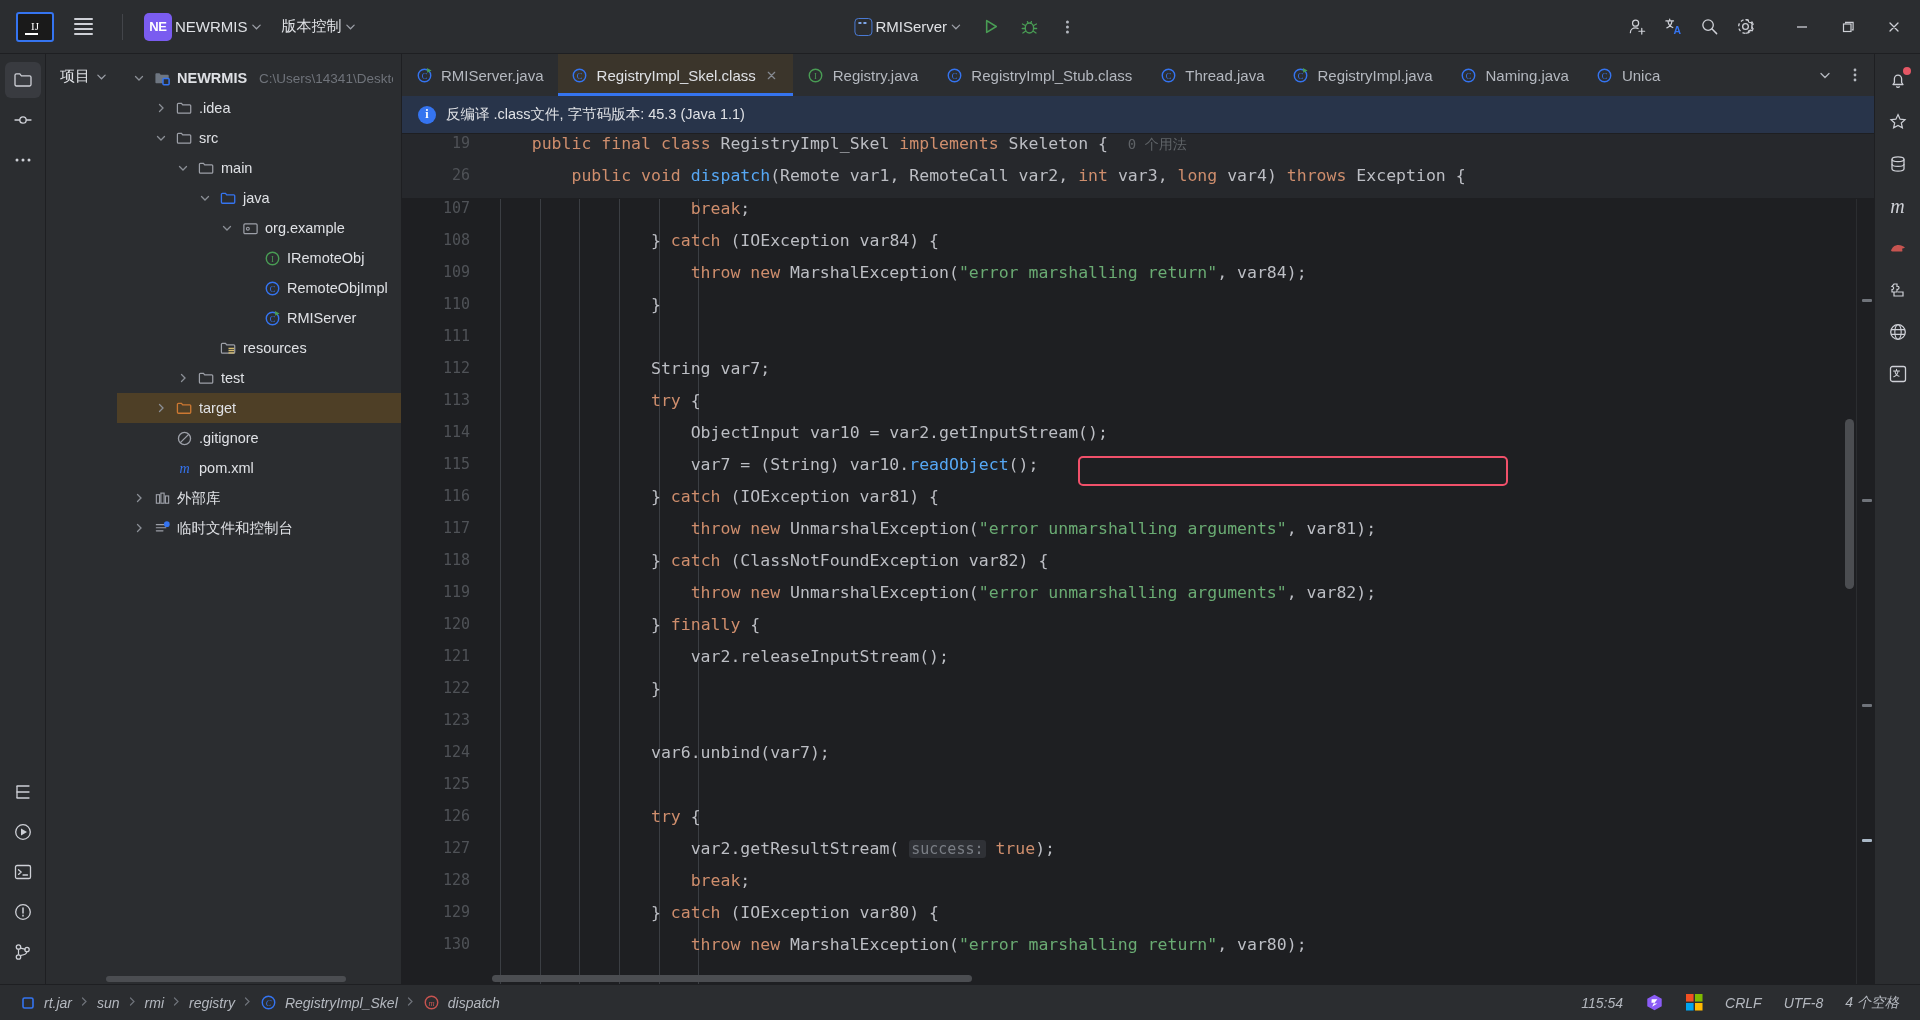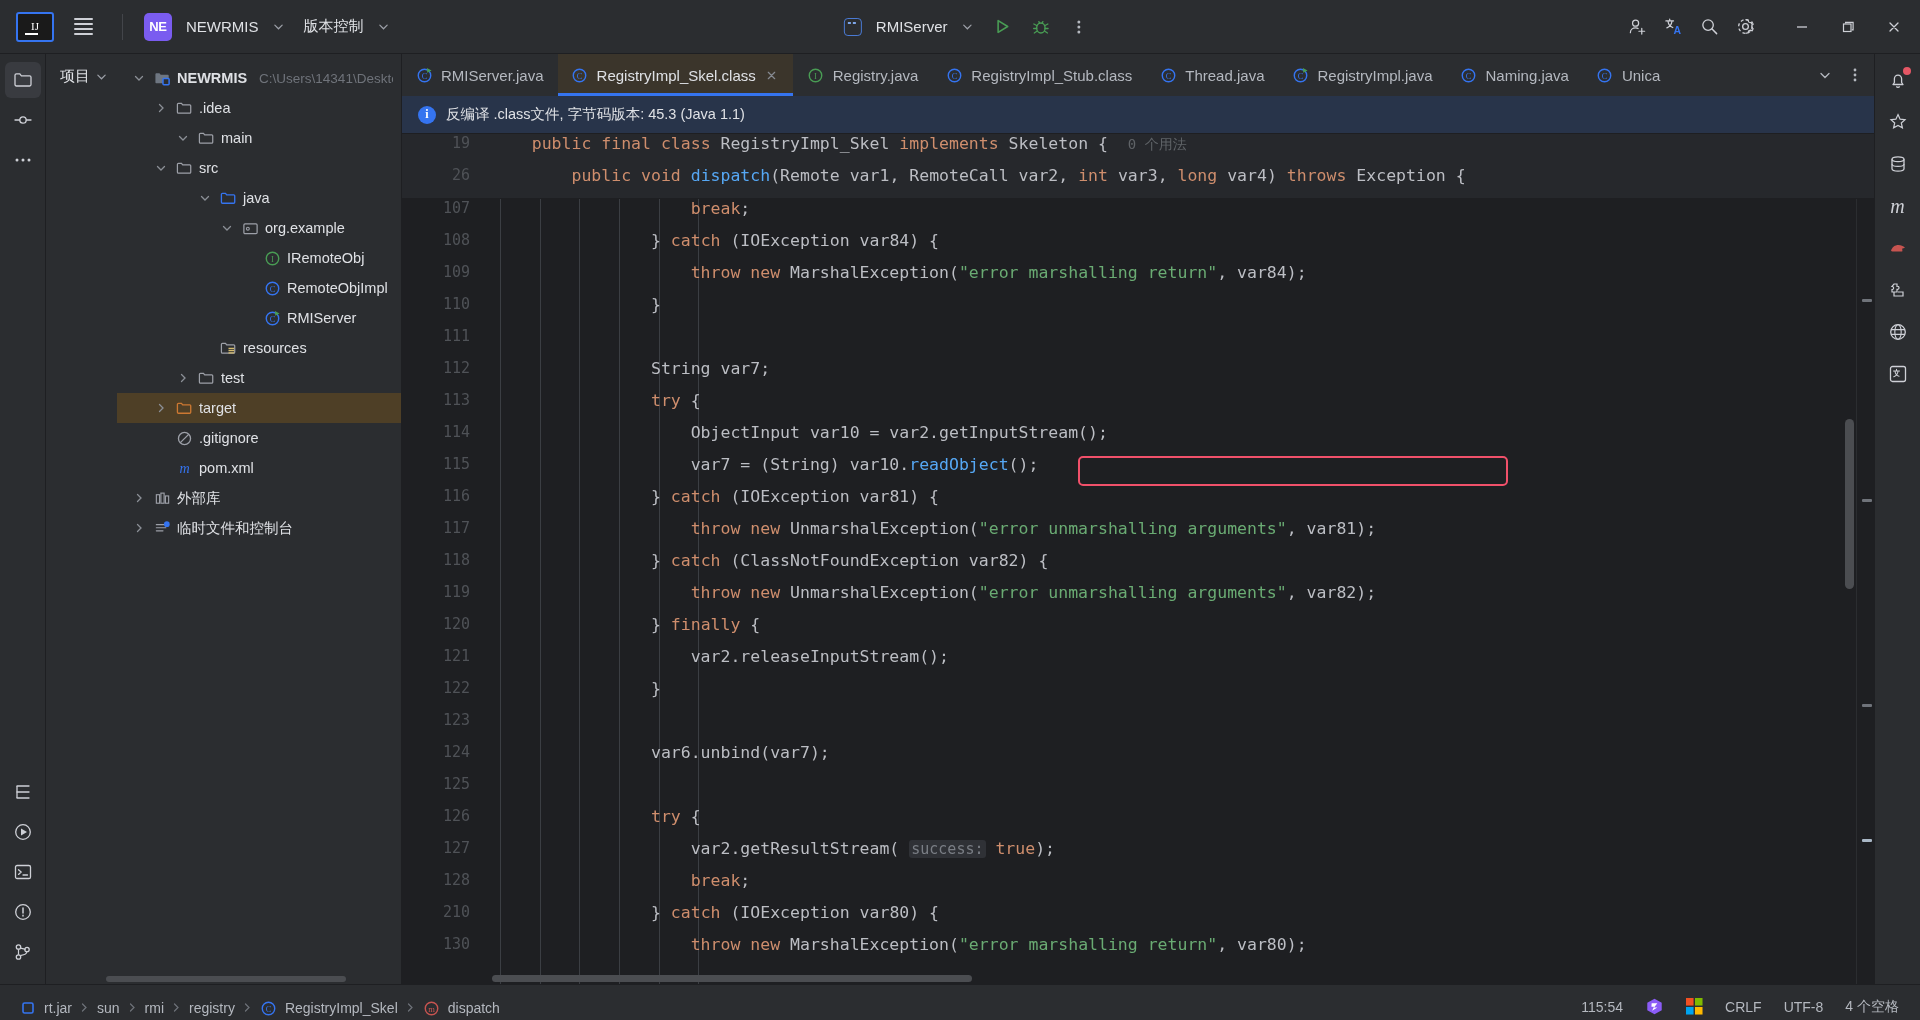--- a/index.html
+++ b/index.html
@@ -31,21 +31,21 @@
   .ij-logo .bar{ position:absolute; bottom:5px; left:7px; width:13px;height:2px;background:#fff; }
   .hamburger{ width:34px;height:34px;display:flex;flex-direction:column;justify-content:center;align-items:center;gap:3px;cursor:pointer;margin-right:10px;}
   .hamburger i{ display:block;width:19px;height:2px;background:#ced0d6;border-radius:1px;}
   .divider-v{ width:1px;height:26px;background:#43454a;margin:0 10px;}
   .proj-badge{
     width:28px;height:28px;border-radius:5px;background:#7a5cf0;
     display:flex;align-items:center;justify-content:center;
     font-size:13px;font-weight:bold;color:#fff;letter-spacing:-.4px;
   }
   .tb-item{
-    display:flex;align-items:center;gap:14px;padding:5px 9px;border-radius:5px;cursor:pointer;
+    display:flex;align-items:center;gap:3px;padding:5px 9px;border-radius:5px;cursor:pointer;
     font-size:15px;color:#dfe1e5;white-space:nowrap;
   }
   .chev{ width:11px;height:11px;flex:0 0 auto; }
   .chev svg{ display:block; }
 
   .tb-center{
     position:absolute; left:50%; transform:translateX(-48%);
     display:flex;align-items:center;gap:4px;
   }
   .runcfg-icon{
@@ -166,22 +166,22 @@
   .markerbar{
     width:18px;min-width:18px;background:#1e1f22;position:relative;border-left:1px solid #2b2d30;
   }
   .marker{ position:absolute;right:2px;width:10px;height:3px;background:#6f737a;border-radius:1px; }
 
   .vscroll{ position:absolute; right:2px; width:9px; border-radius:5px; background:#4b4d51; }
   .hscroll{ position:absolute; bottom:2px; height:7px; border-radius:4px; background:#4b4d51; }
 
   
   .statusbar{
-    height:36px;min-height:36px;background:#2b2d30;display:flex;align-items:flex-end;
-    padding:0 12px;font-size:14px;color:#b4b8bf;gap:12px;border-top:1px solid #1e1f22;
+    height:36px;min-height:36px;background:#2b2d30;display:flex;align-items:center;
+    padding:0 12px;font-size:14px;color:#b4b8bf;gap:12px;border-top:1px solid #1e1f22;font-style:italic;
   }
   .crumb{ display:flex;align-items:center;gap:7px;padding:3px 7px;border-radius:4px;cursor:pointer;white-space:nowrap;}
   .crumb-sep{ color:#6f737a; font-size:13px; padding:0 1px;}
   .sb-right{ margin-left:auto;display:flex;align-items:center;gap:4px; }
   .sb-item{ padding:4px 9px;border-radius:4px;cursor:pointer;white-space:nowrap;}
 </style>
 </head>
 <body>
 
 <div class="app">
@@ -384,45 +384,45 @@
                 <path d="M4.5 2.5L8 6L4.5 9.5" stroke="#8b8f96" stroke-width="1.3" fill="none" stroke-linecap="round"></path>
               </svg>
             </span>
             <span class="ficon">
               <svg width="17" height="17" viewBox="0 0 18 18">
                 <path d="M1.5 4.6c0-.6.5-1.1 1.1-1.1h3.2l1.3 1.6h7.4c.6 0 1.1.5 1.1 1.1v6.7c0 .6-.5 1.1-1.1 1.1H2.6c-.6 0-1.1-.5-1.1-1.1z" fill="none" stroke="#9da0a8" stroke-width="1.3"></path>
               </svg>
             </span>
             <span class="tlabel">.idea</span>
           </div>
+          <div class="trow" style="padding-left: 36px;">
+            <span class="arrow">
+              <svg width="12" height="12" viewBox="0 0 12 12">
+                <path d="M2.5 4.5L6 8L9.5 4.5" stroke="#8b8f96" stroke-width="1.3" fill="none" stroke-linecap="round"></path>
+              </svg>
+            </span>
+            <span class="ficon">
+              <svg width="17" height="17" viewBox="0 0 18 18">
+                <path d="M1.5 4.6c0-.6.5-1.1 1.1-1.1h3.2l1.3 1.6h7.4c.6 0 1.1.5 1.1 1.1v6.7c0 .6-.5 1.1-1.1 1.1H2.6c-.6 0-1.1-.5-1.1-1.1z" fill="none" stroke="#9da0a8" stroke-width="1.3"></path>
+              </svg>
+            </span>
+            <span class="tlabel">src</span>
+          </div>
           <div class="trow" style="padding-left: 58px;">
             <span class="arrow">
               <svg width="12" height="12" viewBox="0 0 12 12">
                 <path d="M2.5 4.5L6 8L9.5 4.5" stroke="#8b8f96" stroke-width="1.3" fill="none" stroke-linecap="round"></path>
               </svg>
             </span>
             <span class="ficon">
               <svg width="17" height="17" viewBox="0 0 18 18">
                 <path d="M1.5 4.6c0-.6.5-1.1 1.1-1.1h3.2l1.3 1.6h7.4c.6 0 1.1.5 1.1 1.1v6.7c0 .6-.5 1.1-1.1 1.1H2.6c-.6 0-1.1-.5-1.1-1.1z" fill="none" stroke="#9da0a8" stroke-width="1.3"></path>
               </svg>
             </span>
             <span class="tlabel">main</span>
-          </div>
-          <div class="trow" style="padding-left: 36px;">
-            <span class="arrow">
-              <svg width="12" height="12" viewBox="0 0 12 12">
-                <path d="M2.5 4.5L6 8L9.5 4.5" stroke="#8b8f96" stroke-width="1.3" fill="none" stroke-linecap="round"></path>
-              </svg>
-            </span>
-            <span class="ficon">
-              <svg width="17" height="17" viewBox="0 0 18 18">
-                <path d="M1.5 4.6c0-.6.5-1.1 1.1-1.1h3.2l1.3 1.6h7.4c.6 0 1.1.5 1.1 1.1v6.7c0 .6-.5 1.1-1.1 1.1H2.6c-.6 0-1.1-.5-1.1-1.1z" fill="none" stroke="#9da0a8" stroke-width="1.3"></path>
-              </svg>
-            </span>
-            <span class="tlabel">src</span>
           </div>
           <div class="trow" style="padding-left: 80px;">
             <span class="arrow">
               <svg width="12" height="12" viewBox="0 0 12 12">
                 <path d="M2.5 4.5L6 8L9.5 4.5" stroke="#8b8f96" stroke-width="1.3" fill="none" stroke-linecap="round"></path>
               </svg>
             </span>
             <span class="ficon">
               <svg width="17" height="17" viewBox="0 0 18 18">
                 <path d="M1.5 4.6c0-.6.5-1.1 1.1-1.1h3.2l1.3 1.6h7.4c.6 0 1.1.5 1.1 1.1v6.7c0 .6-.5 1.1-1.1 1.1H2.6c-.6 0-1.1-.5-1.1-1.1z" fill="none" stroke="#3574f0" stroke-width="1.4"></path>
@@ -694,21 +694,21 @@
             <div class="cline"><span class="gutter">119</span><span class="ctext">                    <span class="kw">throw new</span> <span class="pl">UnmarshalException(</span><span class="str">"error unmarshalling arguments"</span><span class="pl">, var82);</span></span></div>
             <div class="cline"><span class="gutter">120</span><span class="ctext">                <span class="pl">}</span> <span class="kw">finally</span> <span class="pl">{</span></span></div>
             <div class="cline"><span class="gutter">121</span><span class="ctext">                    <span class="pl">var2.releaseInputStream();</span></span></div>
             <div class="cline"><span class="gutter">122</span><span class="ctext">                <span class="pl">}</span></span></div>
             <div class="cline"><span class="gutter">123</span><span class="ctext"></span></div>
             <div class="cline"><span class="gutter">124</span><span class="ctext">                <span class="pl">var6.unbind(var7);</span></span></div>
             <div class="cline"><span class="gutter">125</span><span class="ctext"></span></div>
             <div class="cline"><span class="gutter">126</span><span class="ctext">                <span class="kw">try</span> <span class="pl">{</span></span></div>
             <div class="cline"><span class="gutter">127</span><span class="ctext">                    <span class="pl">var2.getResultStream(</span> <span class="param-hint">success:</span> <span class="kw">true</span><span class="pl">);</span></span></div>
             <div class="cline"><span class="gutter">128</span><span class="ctext">                    <span class="kw">break</span><span class="pl">;</span></span></div>
-            <div class="cline"><span class="gutter">210</span><span class="ctext">                <span class="pl">}</span> <span class="kw">catch</span> <span class="pl">(IOException var80) {</span></span></div>
+            <div class="cline"><span class="gutter">129</span><span class="ctext">                <span class="pl">}</span> <span class="kw">catch</span> <span class="pl">(IOException var80) {</span></span></div>
             <div class="cline"><span class="gutter">130</span><span class="ctext">                    <span class="kw">throw new</span> <span class="pl">MarshalException(</span><span class="str">"error marshalling return"</span><span class="pl">, var80);</span></span></div>
             <div class="redbox" id="redbox" style="left: 676px; top: 257px; width: 430px; height: 30px;"></div>
           <div class="vscroll" style="top:220px;height:170px;"></div>
           <div class="hscroll" style="left:90px;width:480px;"></div>
         </div>
         <div class="markerbar">
           <div class="marker" style="top:100px;"></div>
           <div class="marker" style="top:300px;"></div>
           <div class="marker" style="top:505px;"></div>
           <div class="marker" style="top:640px;background:#a9b7c6;"></div>

